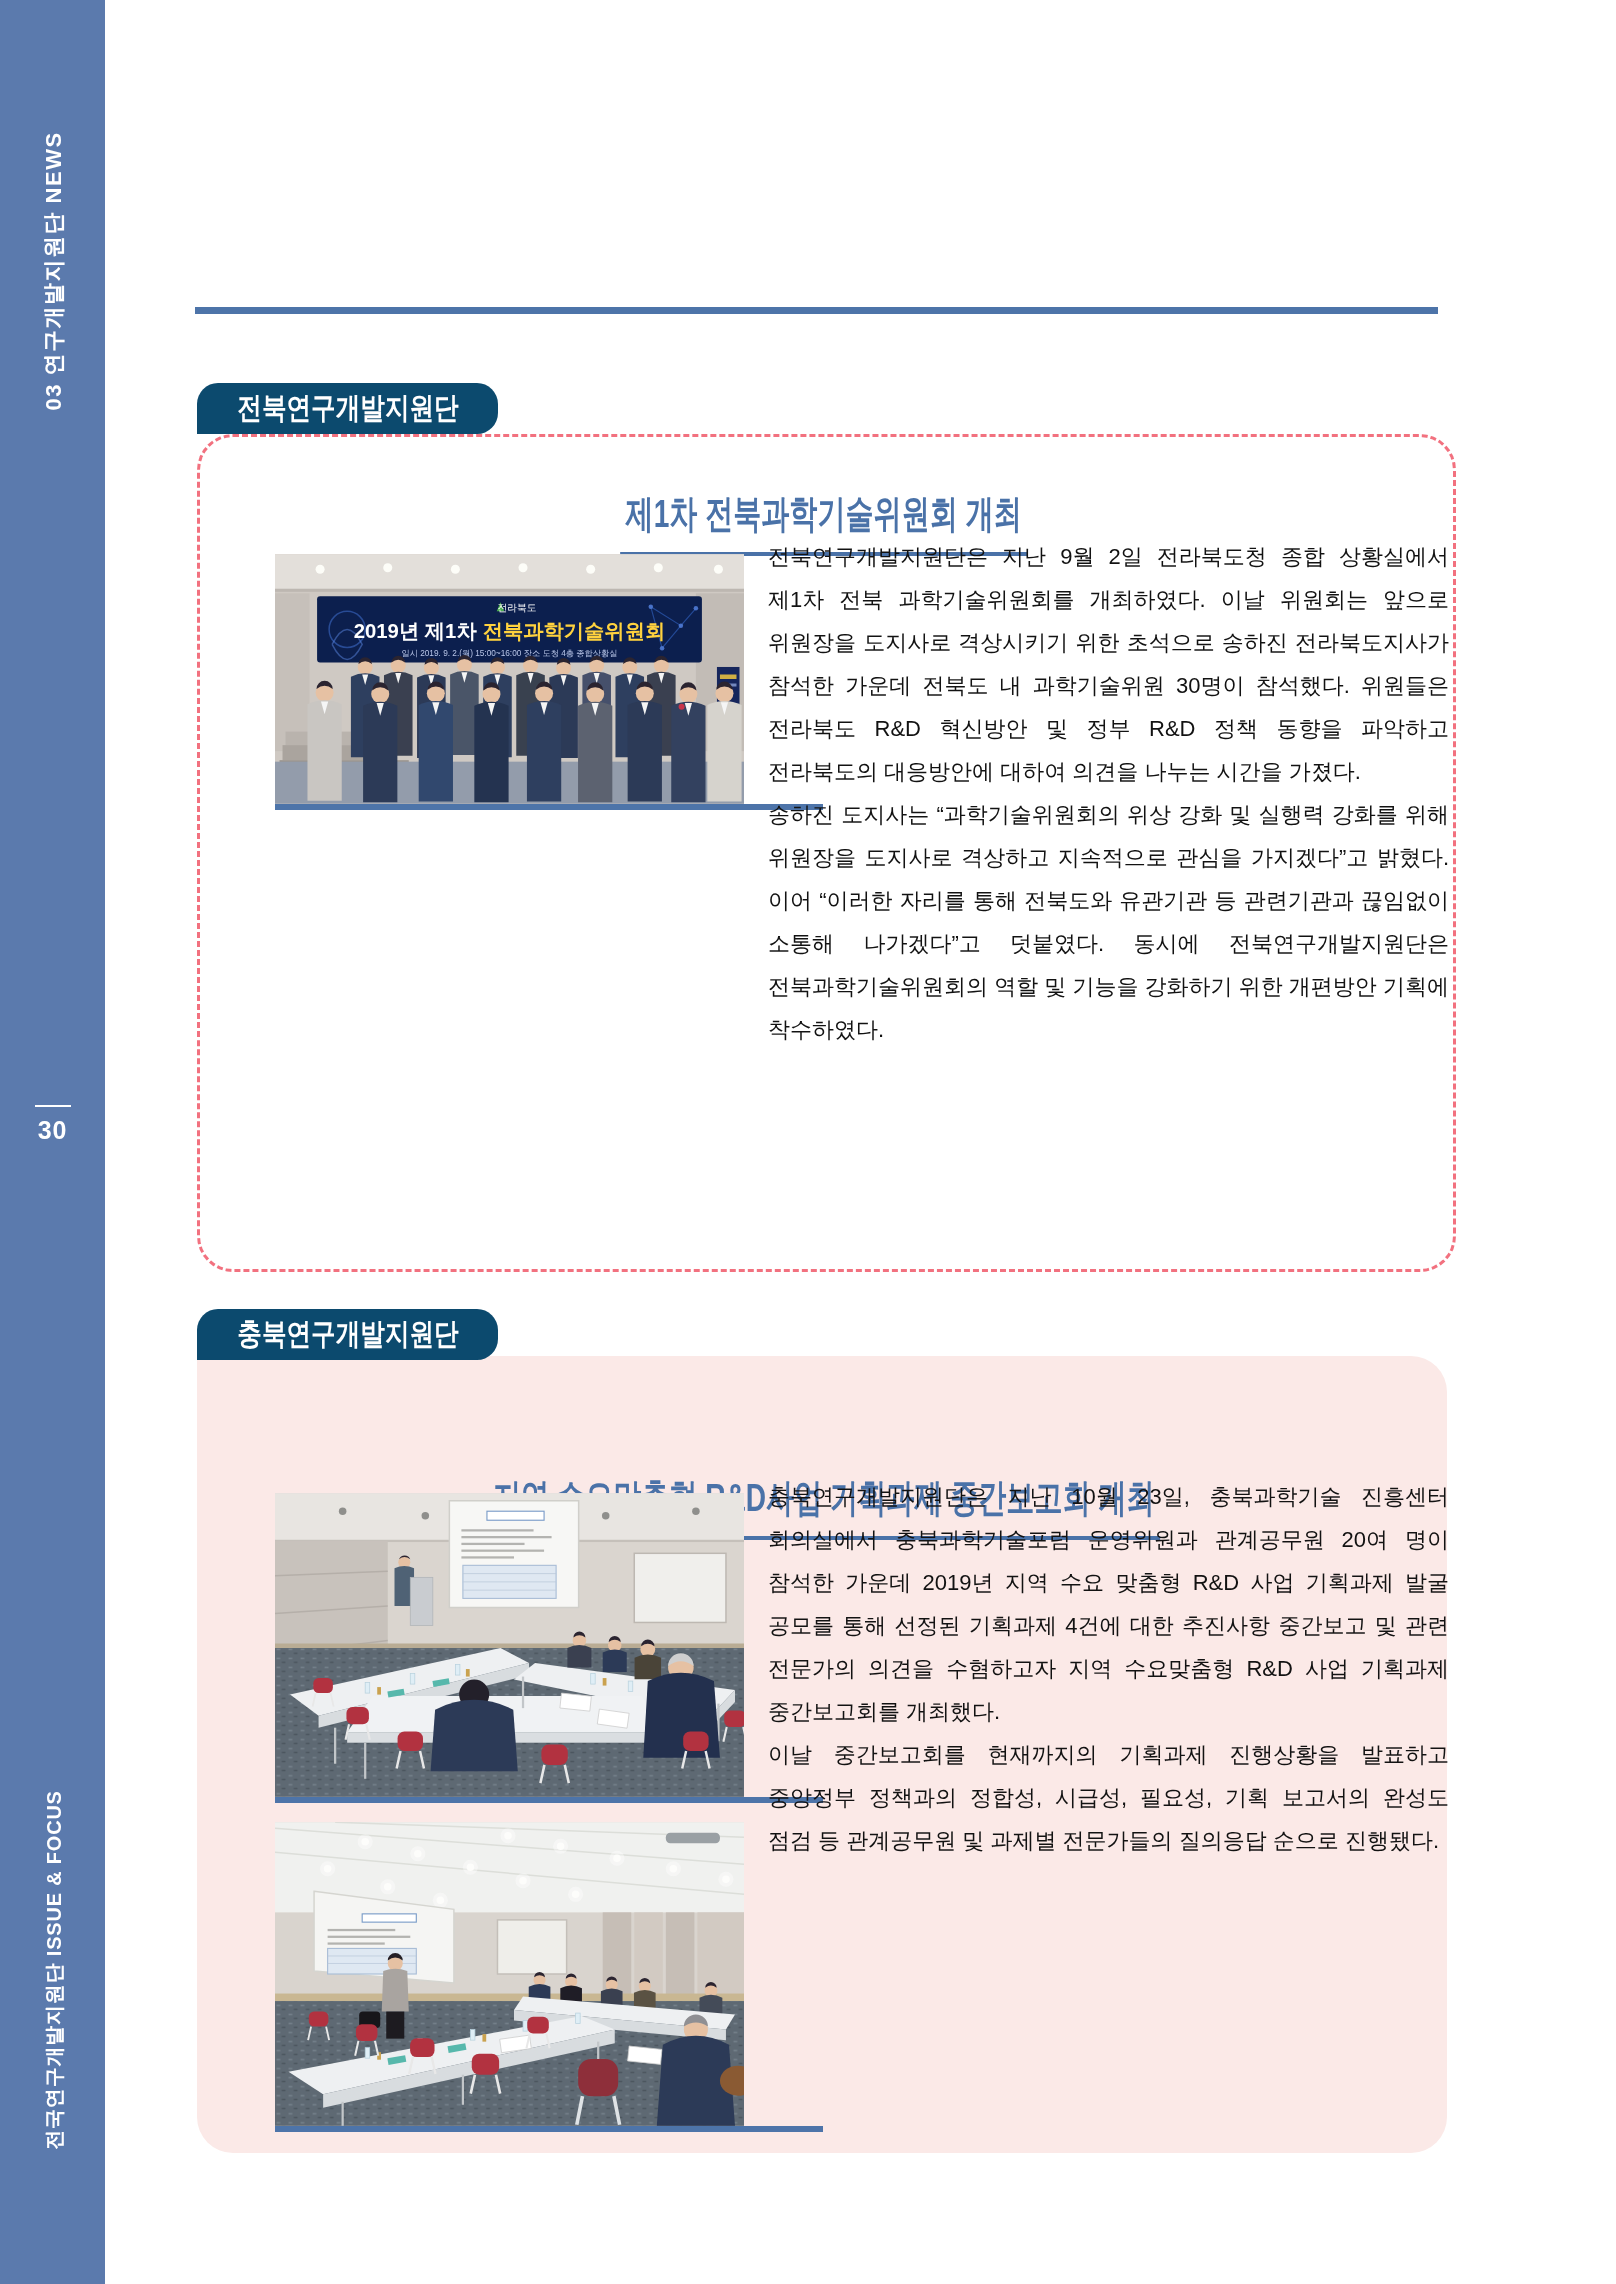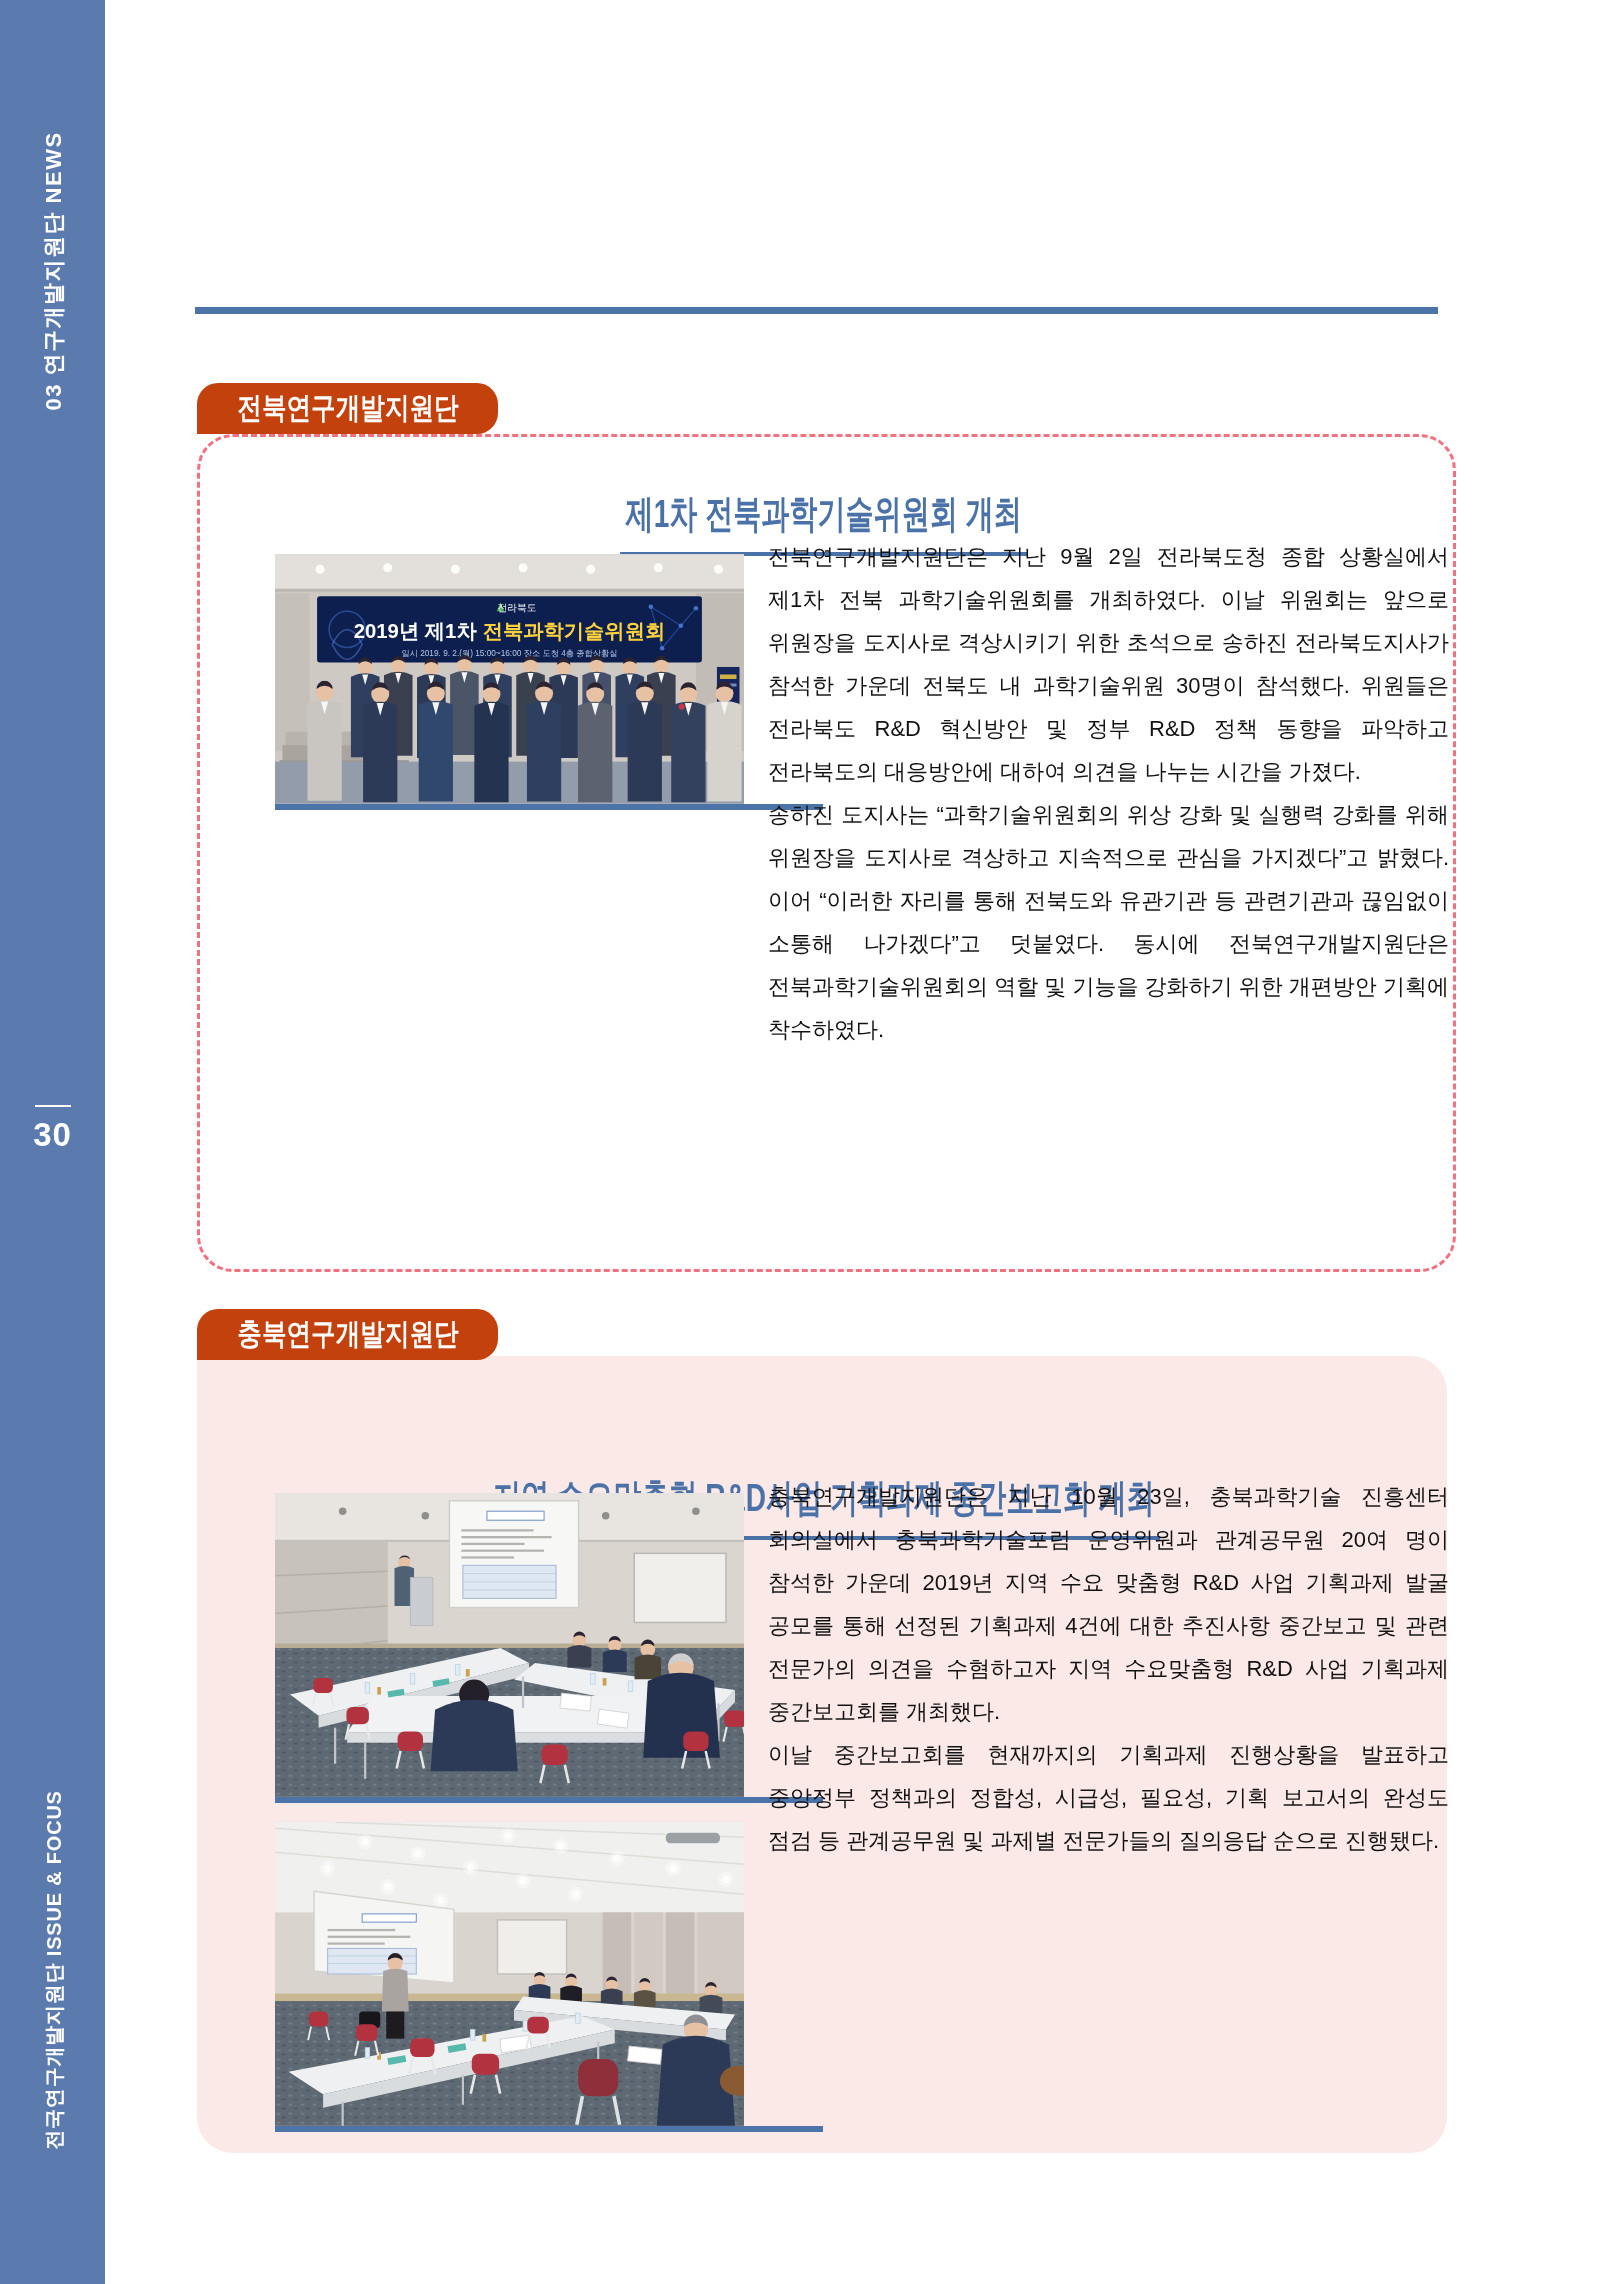--- a/index.html
+++ b/index.html
@@ -10,26 +10,26 @@
   
   .sidebar{position:absolute;left:0;top:0;width:105px;height:2284px;background:#5b7aad;}
   .v-text{
     position:absolute;white-space:nowrap;color:#ffffff;font-weight:700;
     transform:translate(-50%,-50%) rotate(-90deg);
   }
   .v-top{left:54px;top:271px;font-size:22px;letter-spacing:1.5px;}
   .v-bottom{left:54px;top:1970px;font-size:20px;letter-spacing:0.8px;}
   .pagenum-wrap{position:absolute;left:0;top:1105px;width:105px;text-align:center;}
   .pagenum-line{width:36px;height:2.3px;background:#ffffff;margin:0 auto 9px auto;}
-  .pagenum{color:#ffffff;font-size:33px;font-weight:800;letter-spacing:0.8px;}
+  .pagenum{color:#ffffff;font-size:25px;font-weight:800;letter-spacing:0.8px;}
   
   .top-rule{position:absolute;left:195px;top:307px;width:1243px;height:6.8px;background:#4d74a9;}
   
   .badge{
-    position:absolute;left:197px;width:301px;height:51px;background:#c2410c;
+    position:absolute;left:197px;width:301px;height:51px;background:#0c4a6e;
     border-radius:21px 21px 21px 0;display:flex;align-items:center;justify-content:center;
     z-index:3;
   }
   .badge span{color:#ffffff;font-size:30px;font-weight:700;display:inline-block;transform:scaleX(.82);white-space:nowrap;}
   .badge1{top:383px;}
   .badge2{top:1309px;}
   
   .dashed-box{
     position:absolute;left:197px;top:434px;width:1253px;height:832px;
     border:3.8px dashed #f2717f;border-radius:36px;z-index:1;background:#ffffff;

